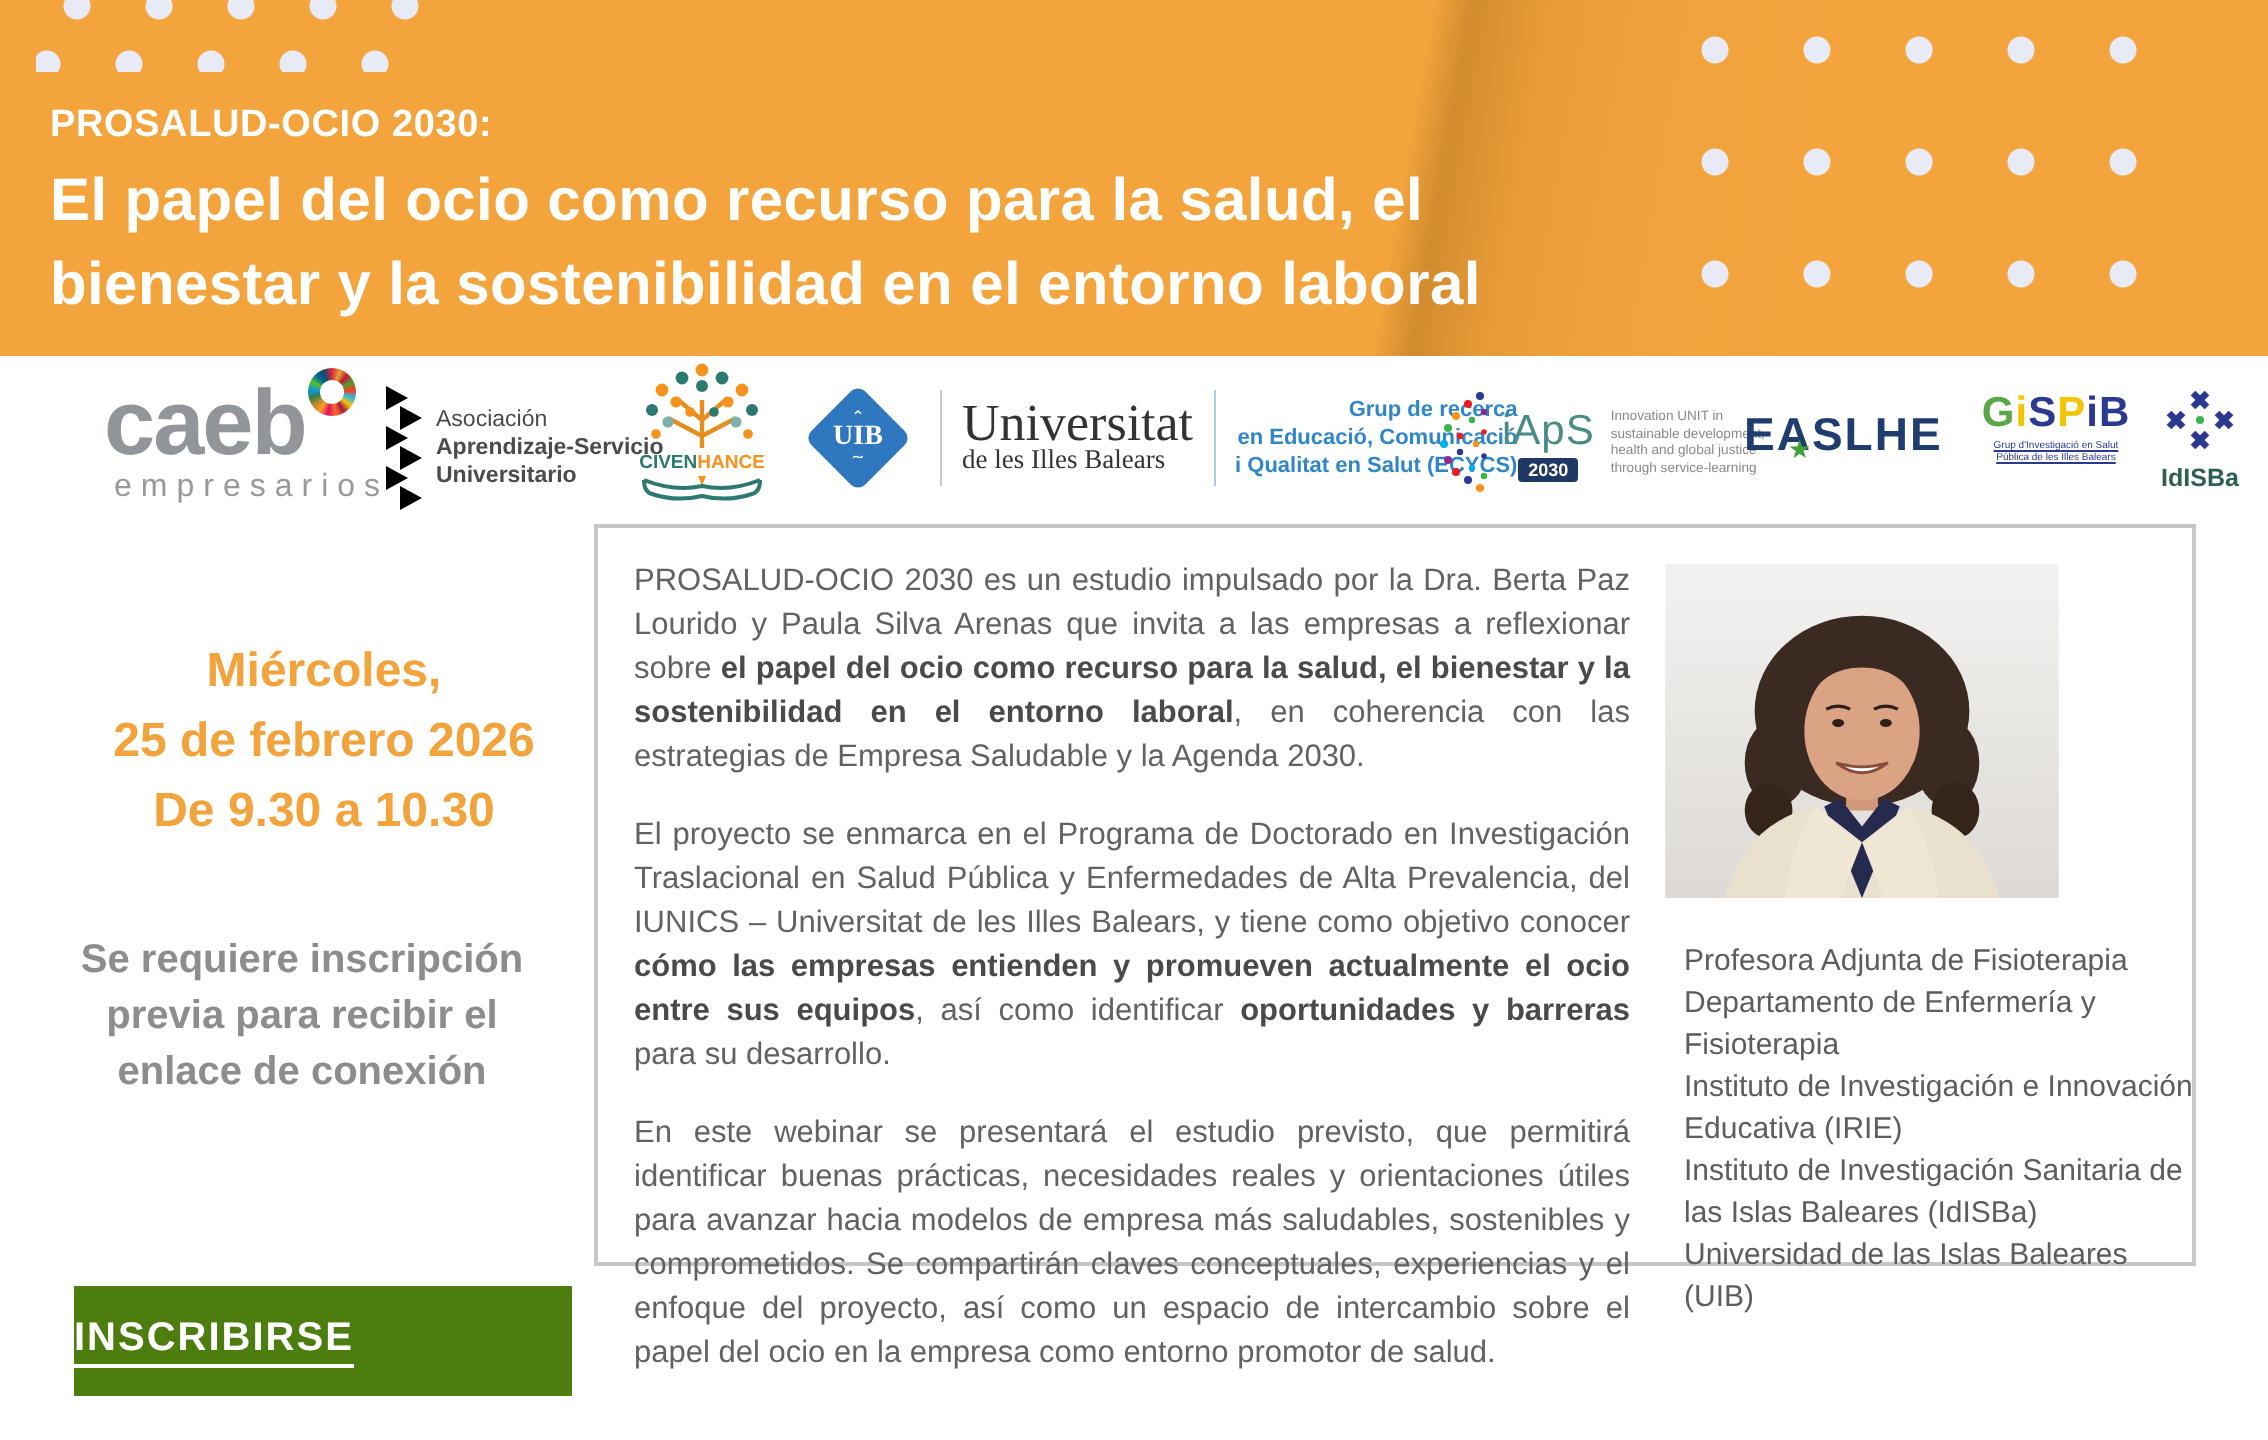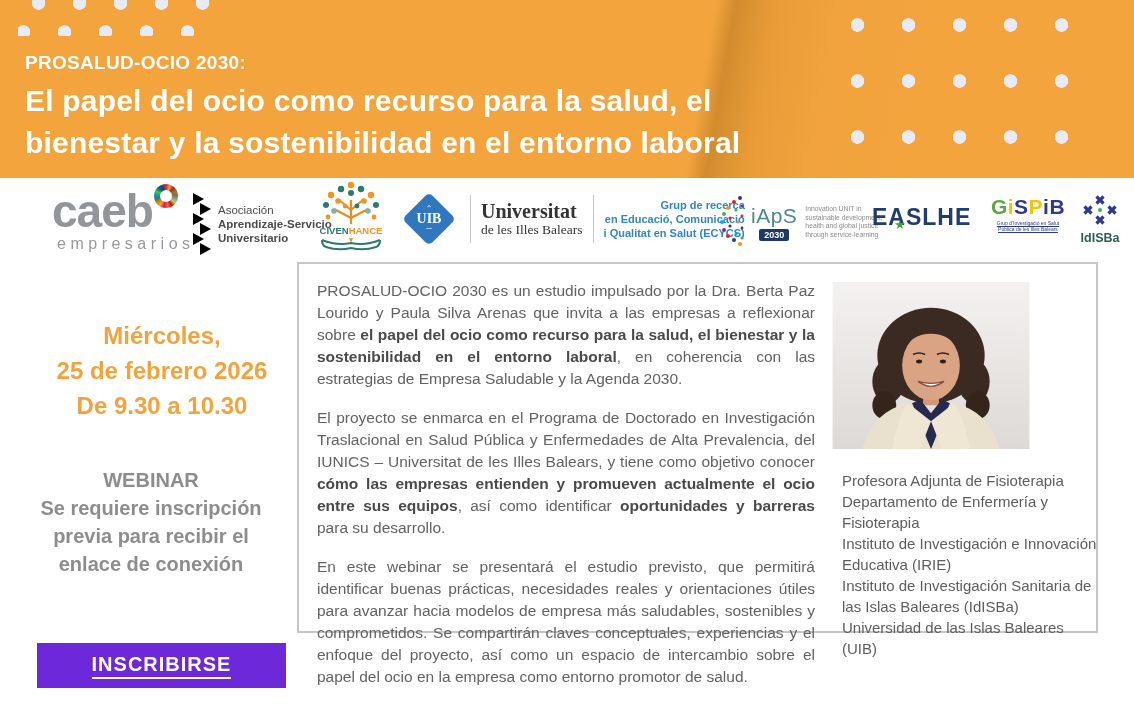--- a/index.html
+++ b/index.html
@@ -55,21 +55,21 @@
 
   .uib { left:402px; top:14px; display:flex; align-items:center; }
   .uib-diamond { width:38px; height:38px; background:#2F77BE; border-radius:5px; transform:rotate(45deg); margin:8px 12px 8px 8px; position:relative; }
   .uib-inner { position:absolute; inset:0; transform:rotate(-45deg); display:flex; flex-direction:column; align-items:center; justify-content:center; color:#fff; }
   .uib-crown { font-size:8px; line-height:6px; }
   .uib-acronym { font-family:"Liberation Serif", serif; font-weight:bold; font-size:14px; line-height:14px; }
   .uib-wave { font-size:8px; line-height:6px; }
   .uib-sep { width:1px; height:48px; background:#c9c9c9; margin:0 10px; }
   .uib-sep2 { width:1px; height:48px; background:#aecbe8; margin:0 10px; }
   .uib-name { font-family:"Liberation Serif", serif; color:#333; }
-  .uib-n1 { font-size:20px; font-weight:bold; line-height:21px; }
+  .uib-n1 { font-size:26px; font-weight:normal; line-height:21px; }
   .uib-n2 { font-size:13.5px; line-height:15px; }
   .uib-grup { color:#2F86C8; font-size:11px; font-weight:bold;text-align:right; }
   .uib-grup div { line-height:14px; }
 
   .iaps { left:716px; top:16px; display:flex; align-items:center; }
   .iaps-main { display:flex; flex-direction:column; align-items:center; margin:0 8px 0 3px; }
   .iaps-name { font-size:21px; color:#4A8B84; letter-spacing:0.5px; }
   .iaps-year { font-size:9px; font-weight:bold; color:#fff; background:#1F3864; border-radius:2px; padding:1px 5px; margin-top:1px; }
   .iaps-desc { width:80px; font-size:6.8px; line-height:8.5px; color:#8a8a8a; }
 
@@ -84,22 +84,22 @@
   .idisba { left:1076px; top:14px; text-align:center; width:48px; }
   .idisba-name { font-size:12.5px; font-weight:bold; color:#2F5F54; margin-top:1px; }
 
   
   .date-block { left:32px; top:318px; width:260px; text-align:center;
     color:#F2A33C; font-size:24px; font-weight:bold; }
   .date-block div { line-height:35px; }
   .webinar-block { left:20px; top:466px; width:262px; text-align:center;
     color:#8D8D8D; font-size:20px; font-weight:bold; }
   .webinar-block div { line-height:28px; }
-  .cta { left:37px; top:643px; width:249px; height:45px; background:#6d28d9;
-    display:flex; align-items:center; justify-content:center; cursor:pointer; }
+  .cta { left:37px; top:643px; width:249px; height:55px; background:#4d7c0f;
+    display:flex; align-items:center; cursor:pointer; }
   .cta span { color:#fff; font-size:20px; font-weight:bold; letter-spacing:1px;
     border-bottom:2px solid #fff; padding-bottom:1px; }
 
   
   .content-box { left:297px; top:262px; width:801px; height:371px;
     background:#fff; border:2px solid #c6c6c6; }
   .content-text { position:absolute; left:18px; top:16px; width:498px; text-align:justify;
     color:#626262; font-size:15.5px; line-height:22px; }
   .content-text p { margin-bottom:17px; }
   .content-text b { color:#4a4a4a; }
@@ -266,21 +266,20 @@
     </div>
   </div>
 
   <div class="abs date-block">
       <div>Miércoles,</div>
       <div>25 de febrero 2026</div>
       <div>De 9.30 a 10.30</div>
     </div>
 
   <div class="abs webinar-block">
-    <div>WEBINAR</div>
     <div>
         <div>Se requiere inscripción</div>
         <div>previa para recibir el</div>
         <div>enlace de conexión</div>
       </div>
   </div>
 
   <a class="abs cta">
     <span>INSCRIBIRSE</span>
   </a>

